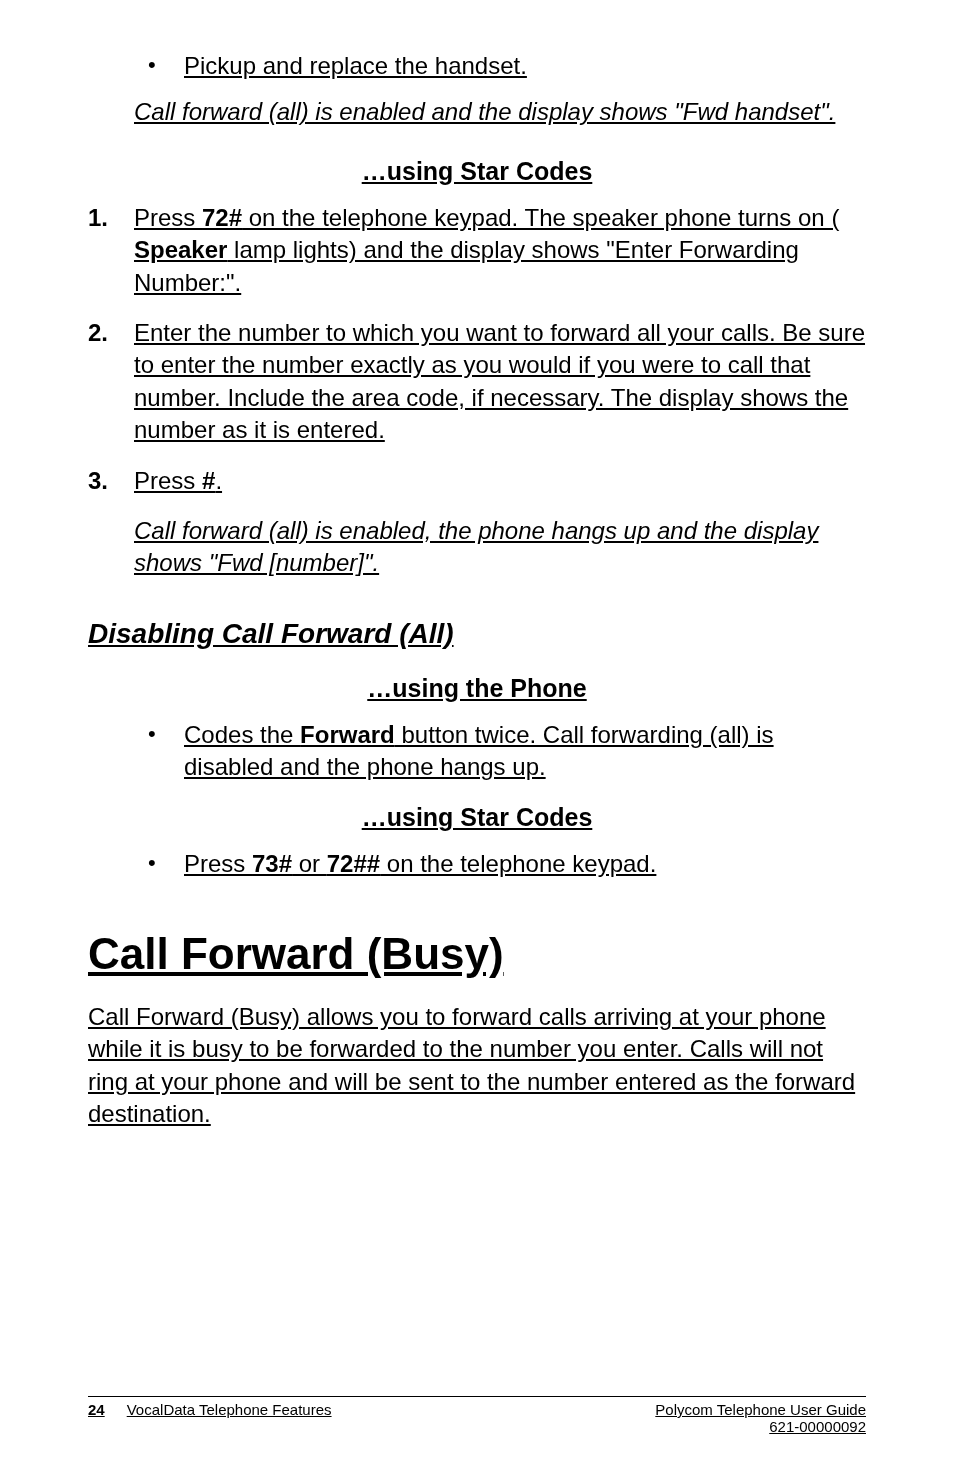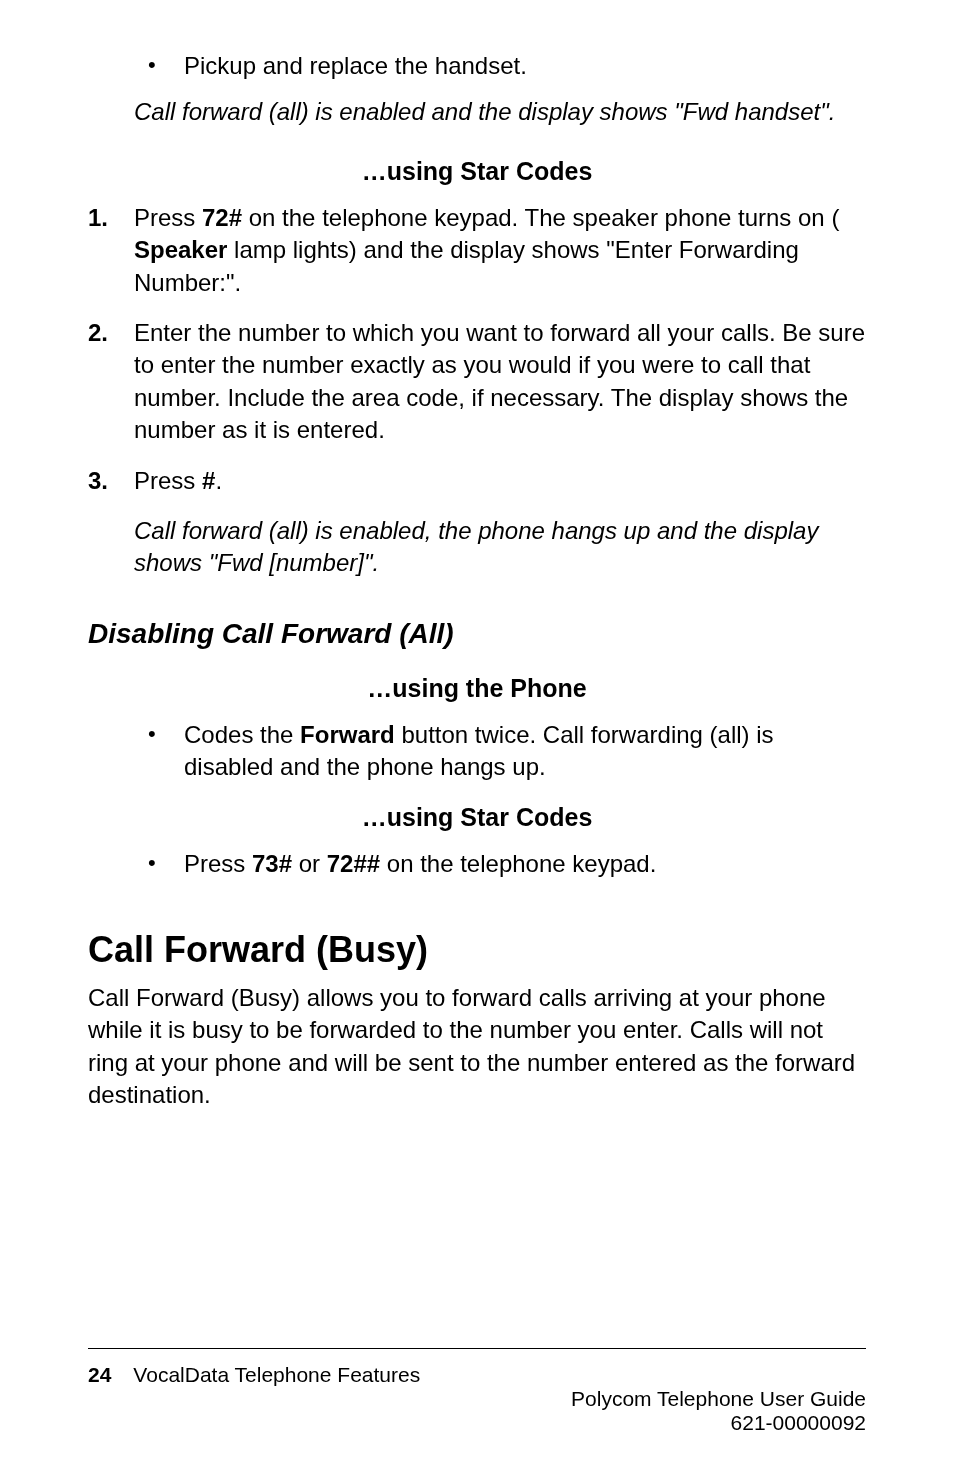--- a/index.html
+++ b/index.html
@@ -10,20 +10,21 @@
     color: #000;
   }
   .page {
     width: 954px;
     min-height: 1475px;
     box-sizing: border-box;
     padding: 50px 88px 40px 88px;
     position: relative;
     display: flex;
     flex-direction: column;
+    text-decoration: underline;
   }
   .content {
     flex: 1;
   }
   ul.bullet {
     list-style: none;
     padding-left: 60px;
     margin: 0 0 14px 0;
   }
   ul.bullet li {
@@ -72,37 +73,36 @@
     top: 0;
     font-weight: bold;
   }
   h2.section {
     font-size: 28px;
     font-weight: bold;
     font-style: italic;
     margin: 38px 0 24px 0;
   }
   h1.section {
-    font-size: 36px;
+    font-size: 44px;
     font-weight: bold;
-    margin: 48px 0 11px 0;
+    margin: 48px 0 22px 0;
   }
   .para {
     font-size: 24px;
     line-height: 1.35;
     margin-bottom: 18px;
   }
   .bold { font-weight: bold; }
   .footer {
     border-top: 1.5px solid #000;
-    padding-top: 14px;
+    padding-top: 4px;
     display: flex;
     justify-content: space-between;
-    font-size: 21px;
-    flex-direction: column;
+    font-size: 15px;
   }
   .footer-left {
     display: flex;
     gap: 22px;
   }
   .footer-left .pagenum {
     font-weight: bold;
   }
   .footer-right {
     text-align: right;

